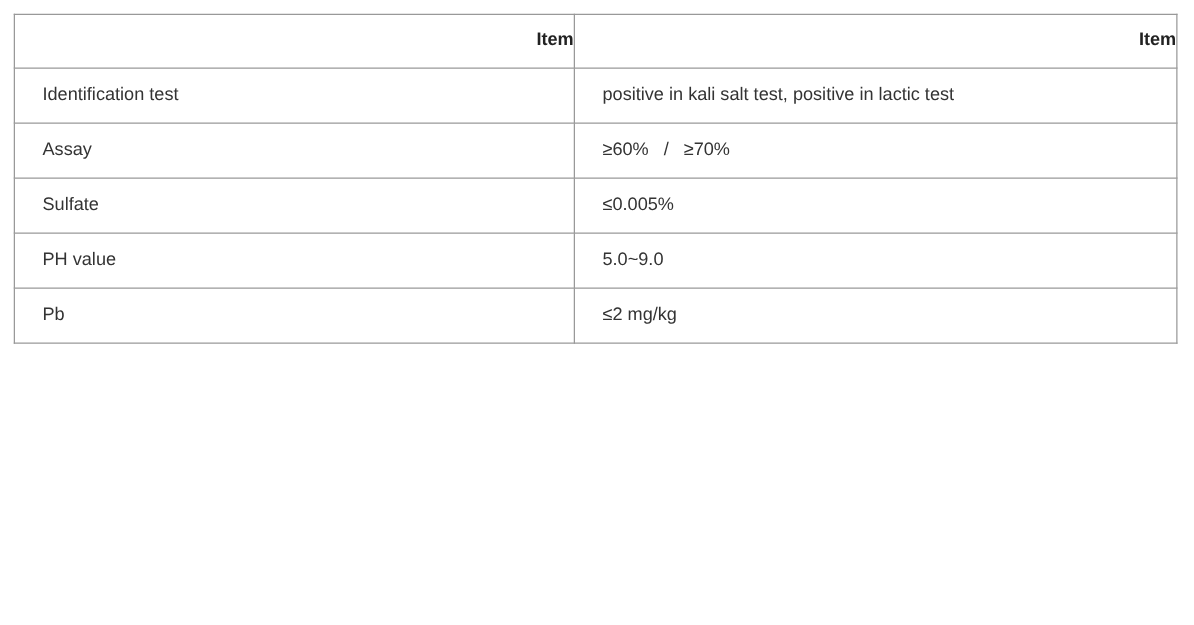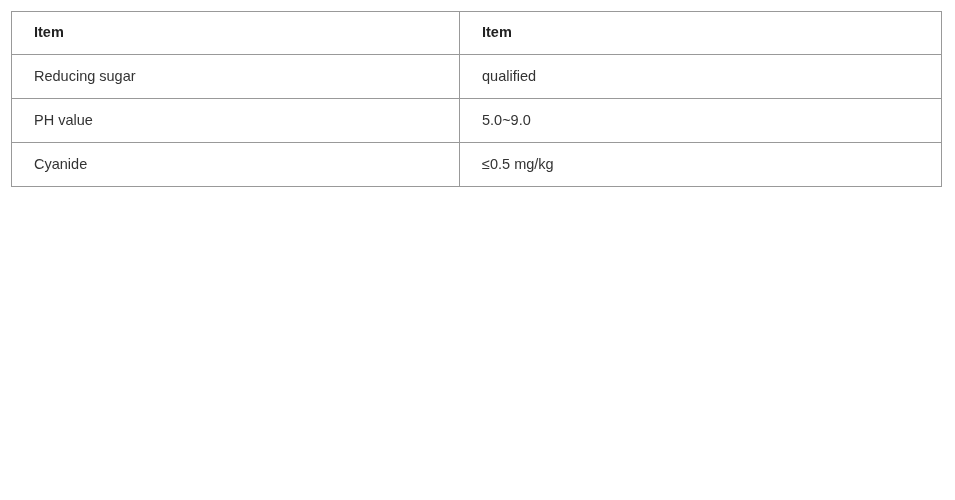--- a/index.html
+++ b/index.html
@@ -40,20 +40,21 @@
     font-weight: normal;
     color: #333333;
     line-height: 1.2;
     white-space: nowrap;
     overflow: hidden;
   }
   .spec-table thead th {
     font-weight: bold;
     color: #222222;
     height: 42px;
+    text-align: right;
   }
   .assay-cell .sep {
     display: inline-block;
     width: 28px;
     text-align: center;
   }
 </style>
 </head>
 <body>
 
@@ -65,27 +66,35 @@
       <col class="col-index">
     </colgroup>
     <thead>
       <tr>
         <th>Item</th>
         <th>Item</th>
       </tr>
     </thead>
     <tbody>
       <tr>
-        <td>Reducing sugar</td>
-        <td>qualified</td>
+        <td>Identification test</td>
+        <td>positive in kali salt test, positive in lactic test</td>
+      </tr>
+      <tr>
+        <td>Assay</td>
+        <td class="assay-cell"><span>≥60%</span><span class="sep">/</span><span>≥70%</span></td>
+      </tr>
+      <tr>
+        <td>Sulfate</td>
+        <td>≤0.005%</td>
       </tr>
       <tr>
         <td>PH value</td>
         <td>5.0~9.0</td>
       </tr>
       <tr>
-        <td>Cyanide</td>
-        <td>≤0.5 mg/kg</td>
+        <td>Pb</td>
+        <td>≤2 mg/kg</td>
       </tr>
     </tbody>
   </table>
 
 </div>
 
 </body></html>

